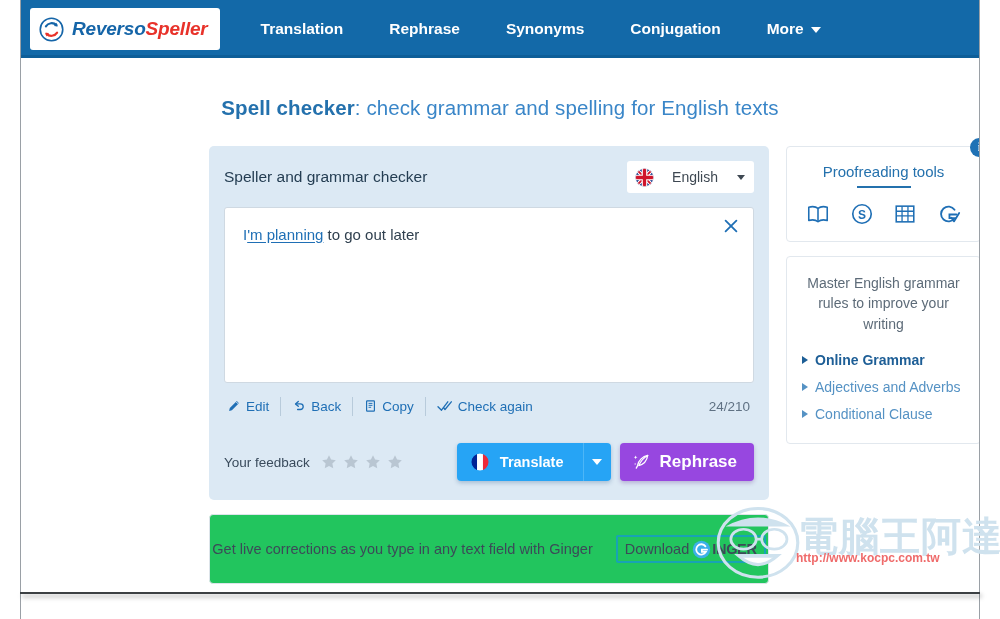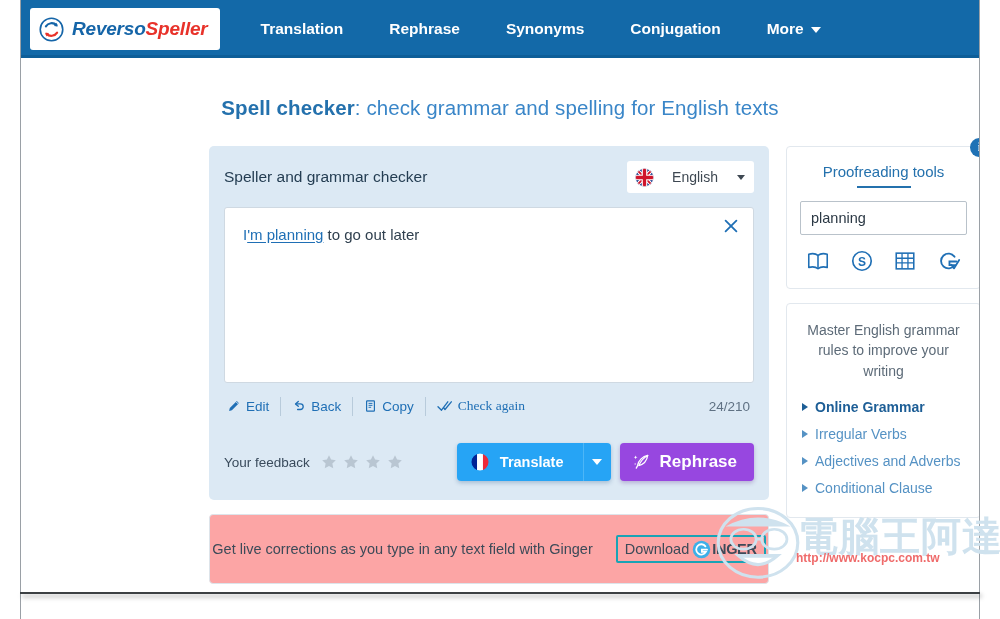--- a/index.html
+++ b/index.html
@@ -128,21 +128,21 @@
     display:flex; align-items:center;
     margin-top:9px; height:28px;
     color:#1f6fb5; font-size:13.5px;
   }
   .tool {
     display:flex; align-items:center; gap:5px;
     padding:0 11px; cursor:pointer; height:19px;
     border-right:1px solid #b8cbdb;
   }
   .tool:first-child { padding-left:3px; }
-  .tool.last { border-right:none;font-family:Liberation Serif, serif; }
+  .tool.last { border-right:none; }
   .char-count { margin-left:auto; color:#5f7183; font-size:13.5px; padding-right:4px; }
 
   .feedback-row {
     display:flex; align-items:center; margin-top:22px; height:40px;
   }
   .fb-label { font-size:13.5px; color:#3a4b5c; }
   .stars { display:flex; gap:6px; margin-left:11px; }
   .star { width:16px;height:16px; display:block; }
 
   .actions { margin-left:auto; display:flex; align-items:center; gap:9px; }
@@ -167,21 +167,21 @@
     display:flex; align-items:center; gap:9px;
     padding:0 17px 0 13px; height:38px; border-radius:4px; cursor:pointer;
     box-shadow:0 2px 4px rgba(90,40,140,.3);
   }
 
   
   .ginger-banner {
     margin-top:14px;
     border:1px solid #dde4ea; border-radius:4px;
     height:70px; display:flex; align-items:center; justify-content:center; gap:23px;
-    background:#fca5a5;
+    background:#22c55e;
   }
   .ginger-text { font-size:14.5px; color:#3c4a58; }
   .ginger-btn {
     border:2px solid #18a3b5; border-radius:2px;
     height:28px; display:flex; align-items:center; gap:3px;
     padding:0 7px; cursor:pointer;
   }
   .ginger-btn span { font-size:14.5px; color:#3c4a58; }
   .ginger-logo { display:flex; align-items:center; gap:1px; }
   .ginger-g { width:19px;height:19px; display:block; }
@@ -438,23 +438,20 @@
             </span>
           </div>
         </div>
       </div>
 
       <div class="col-side">
 
         <div class="side-card">
           <div class="info-badge">i</div>
           <div class="side-title">Proofreading tools</div>
-          <div class="word-input">
-            <span>planning</span>
-          </div>
           <div class="tool-icons">
             <svg class="ticon" viewBox="0 0 26 26">
               <path d="M13 7 C10.5 4.8 6 4.8 3 5.6 V20 C6 19.2 10.5 19.2 13 21.4 C15.5 19.2 20 19.2 23 20 V5.6 C20 4.8 15.5 4.8 13 7 Z" fill="none" stroke="#1f6fb5" stroke-width="1.7" stroke-linejoin="round"></path>
               <path d="M13 7 V21.4" stroke="#1f6fb5" stroke-width="1.7"></path>
             </svg>
             <svg class="ticon" viewBox="0 0 26 26">
               <circle cx="13" cy="13" r="10" fill="none" stroke="#1f6fb5" stroke-width="1.8"></circle>
               <text x="13" y="18" text-anchor="middle" font-size="13" font-weight="bold" fill="#1f6fb5" font-family="Liberation Sans, sans-serif">S</text>
             </svg>
             <svg class="ticon" viewBox="0 0 26 26">
@@ -470,24 +467,20 @@
 
         <div class="side-card">
           <div class="side-blurb">Master English grammar rules to improve your writing</div>
           <div class="side-links">
             <div class="side-link active">
               <span class="tri"></span>
               <span>Online Grammar</span>
             </div>
             <div class="side-link">
               <span class="tri"></span>
-              <span>Irregular Verbs</span>
-            </div>
-            <div class="side-link">
-              <span class="tri"></span>
               <span>Adjectives and Adverbs</span>
             </div>
             <div class="side-link">
               <span class="tri"></span>
               <span>Conditional Clause</span>
             </div>
           </div>
         </div>
       </div>
     </div>

